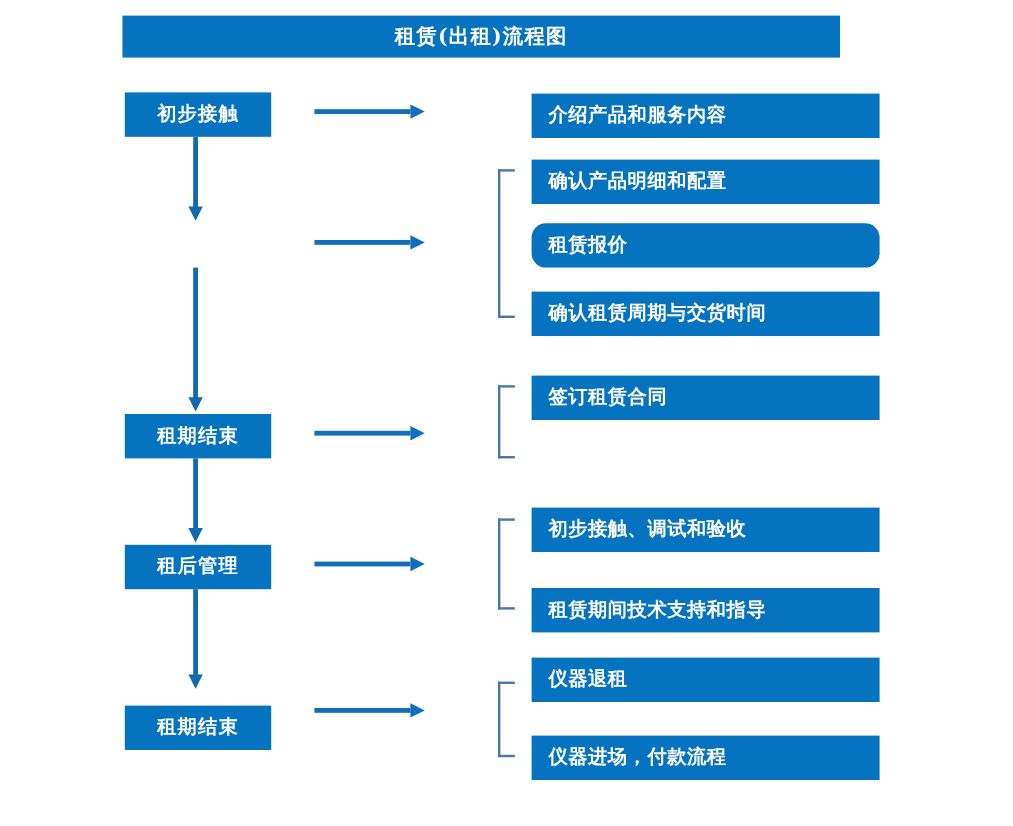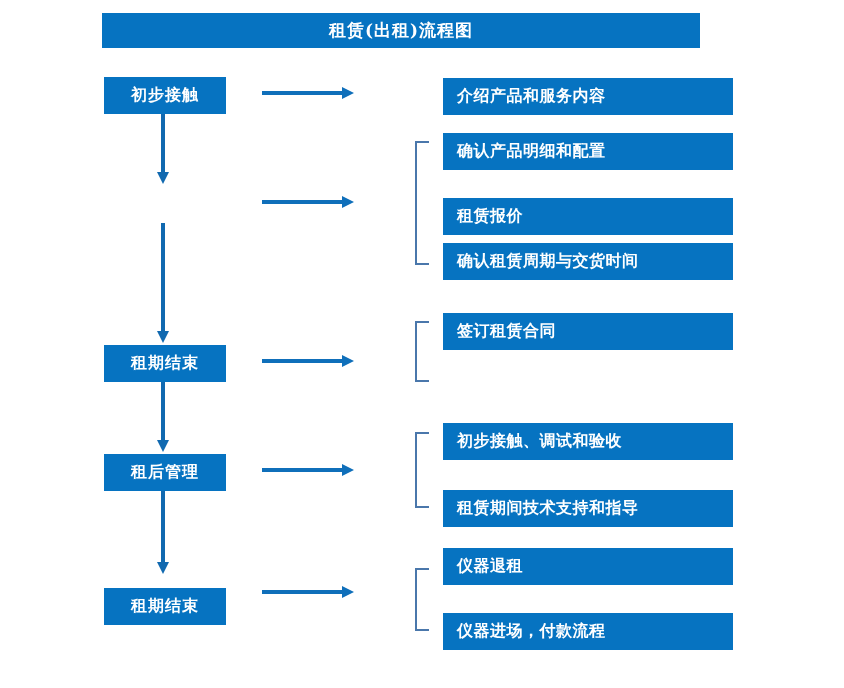--- a/index.html
+++ b/index.html
@@ -137,21 +137,21 @@
     <div class="head"></div>
   </div>
 
   <div class="bracket" style="top:141px;height:124px;"></div>
   <div class="bracket" style="top:321px;height:61px;"></div>
   <div class="bracket" style="top:432px;height:76px;"></div>
   <div class="bracket" style="top:568px;height:63px;"></div>
 
   <div class="node right" style="top:78px;">介绍产品和服务内容</div>
   <div class="node right" style="top:133px;">确认产品明细和配置</div>
-  <div class="node right" style="top:198px;">租赁报价</div>
+  <div class="node right" style="top:186px;border-radius:12px;">租赁报价</div>
   <div class="node right" style="top:243px;">确认租赁周期与交货时间</div>
   <div class="node right" style="top:313px;">签订租赁合同</div>
   <div class="node right" style="top:423px;">初步接触、调试和验收</div>
   <div class="node right" style="top:490px;">租赁期间技术支持和指导</div>
   <div class="node right" style="top:548px;">仪器退租</div>
   <div class="node right" style="top:613px;">仪器进场，付款流程</div>
 
 </div>
 
 </body></html>

